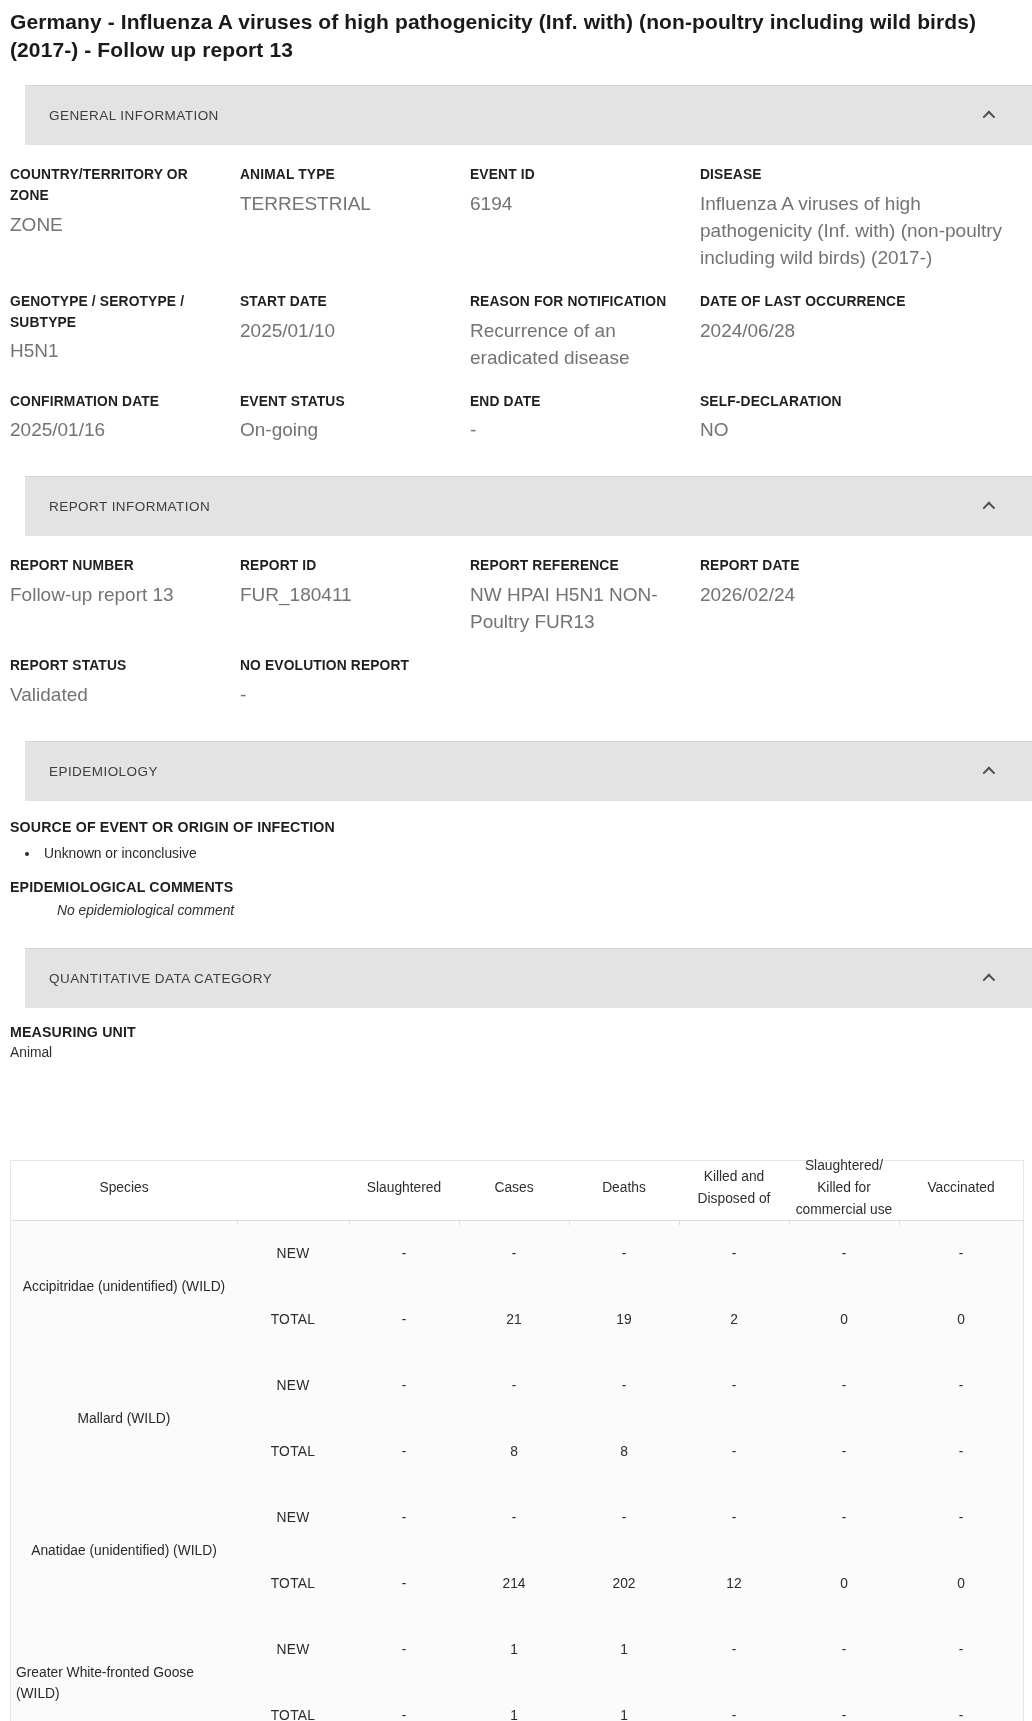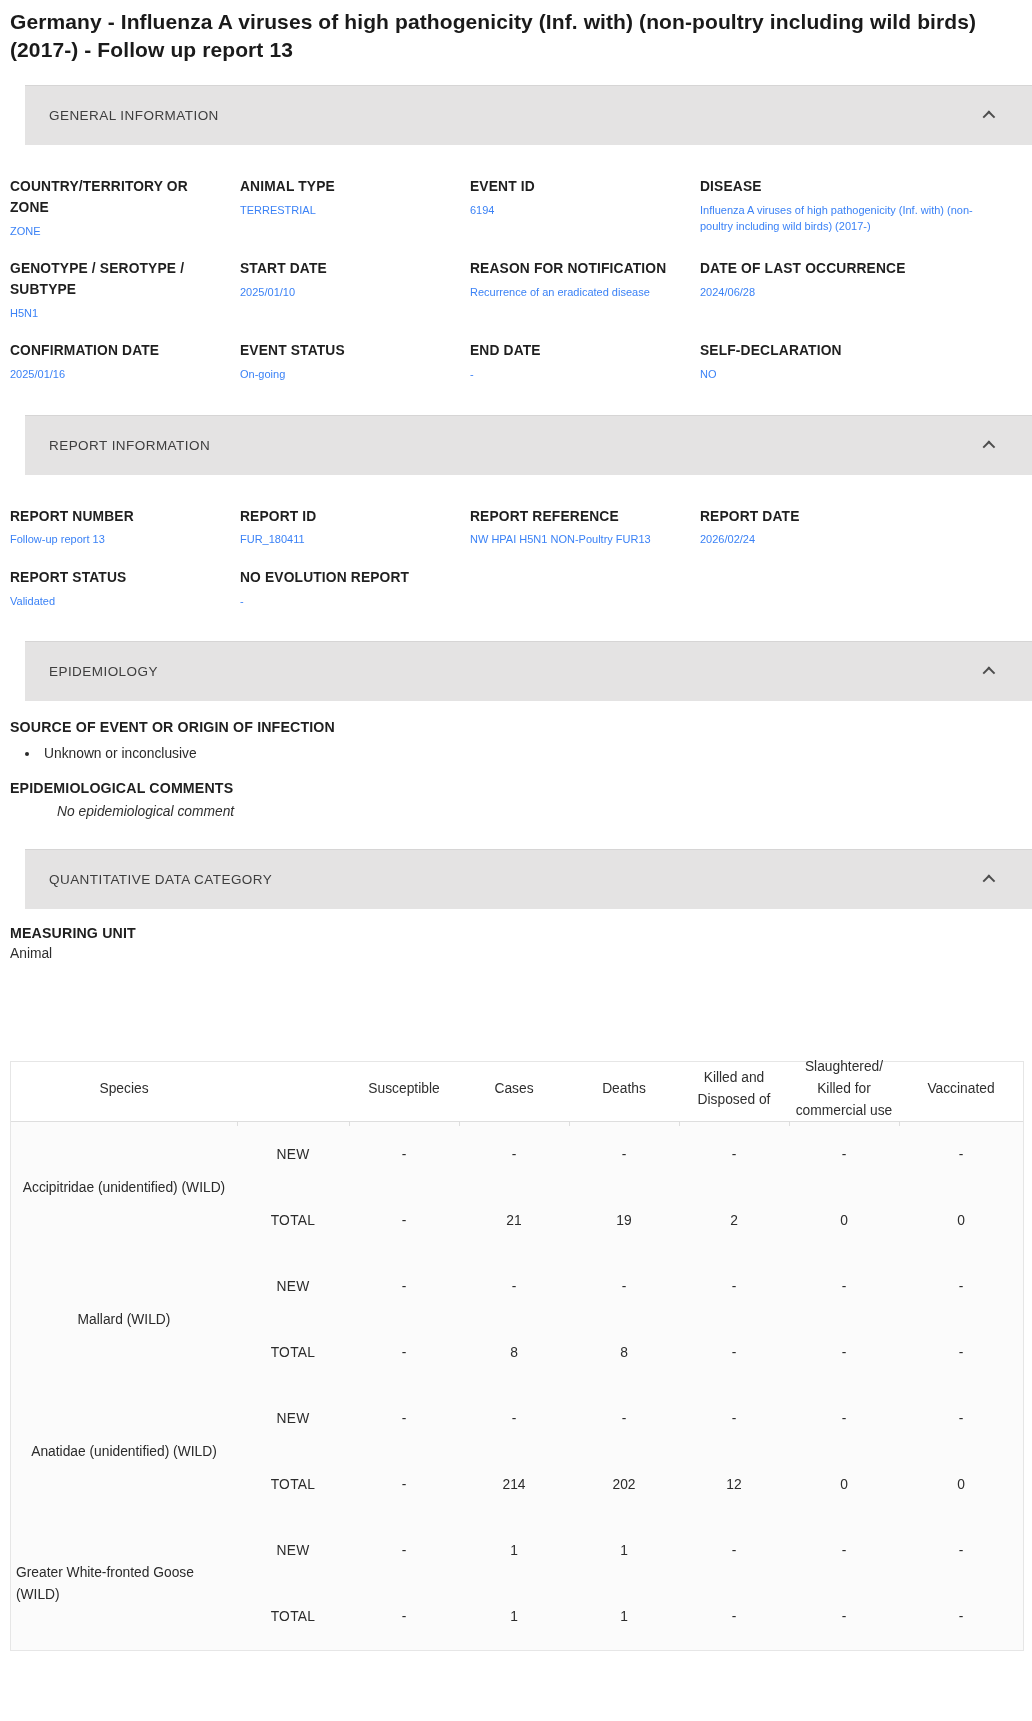--- a/index.html
+++ b/index.html
@@ -24,31 +24,31 @@
   }
   .section-bar .bar-label {
     font-size: 13.5px; color: #3e3e3e; letter-spacing: 0.45px;
   }
   .chevron-up {
     width: 9px; height: 9px; display: inline-block;
     border-top: 2px solid #4d4d4d; border-right: 2px solid #4d4d4d;
     transform: rotate(-45deg) translateY(2px);
   }
   
-  .section-content { padding: 32px 10px 0 10px; margin-bottom: 32px; }
+  .section-content { padding: 20px 10px 0 10px; margin-bottom: 32px; }
   .field-grid {
     display: grid; grid-template-columns: 230px 230px 230px 1fr;
     column-gap: 0; row-gap: 20px;
   }
   .field { padding-right: 18px; }
   .field-label {
     font-size: 13.8px; font-weight: 700; color: #1f1f1f;
     line-height: 1.5; letter-spacing: 0.15px; margin-bottom: 5px;
   }
-  .field-value { font-size: 11px; color: #3b82f6; line-height: 1.42; }
+  .field-value { font-size: 19px; color: #737373; line-height: 1.42; }
   
   .epi-block { padding: 18px 26px 0 10px; margin-bottom: 30px; }
   .epi-heading {
     font-size: 14.2px; font-weight: 700; color: #1f1f1f; letter-spacing: 0.15px;
   }
   .epi-list { margin: 9px 0 16px 30px; }
   .epi-list li { font-size: 13.8px; color: #2a2a2a; line-height: 1.4; padding-left: 4px; }
   .epi-comment { margin-top: 8px; font-size: 13.8px; font-style: italic; color: #2e2e2e; margin-left: 47px; }
   
   .quant-block { padding: 16px 10px 0 10px; }
@@ -237,21 +237,21 @@
     </colgroup>
     <thead>
       <tr>
           <th>
             <div class="th-clip">Species</div>
           </th>
           <th>
             <div class="th-clip"></div>
           </th>
           <th>
-            <div class="th-clip">Susceptible</div>
+            <div class="th-clip">Slaughtered</div>
           </th>
           <th>
             <div class="th-clip">Cases</div>
           </th>
           <th>
             <div class="th-clip">Deaths</div>
           </th>
           <th>
             <div class="th-clip">Killed and Disposed of</div>
           </th>

